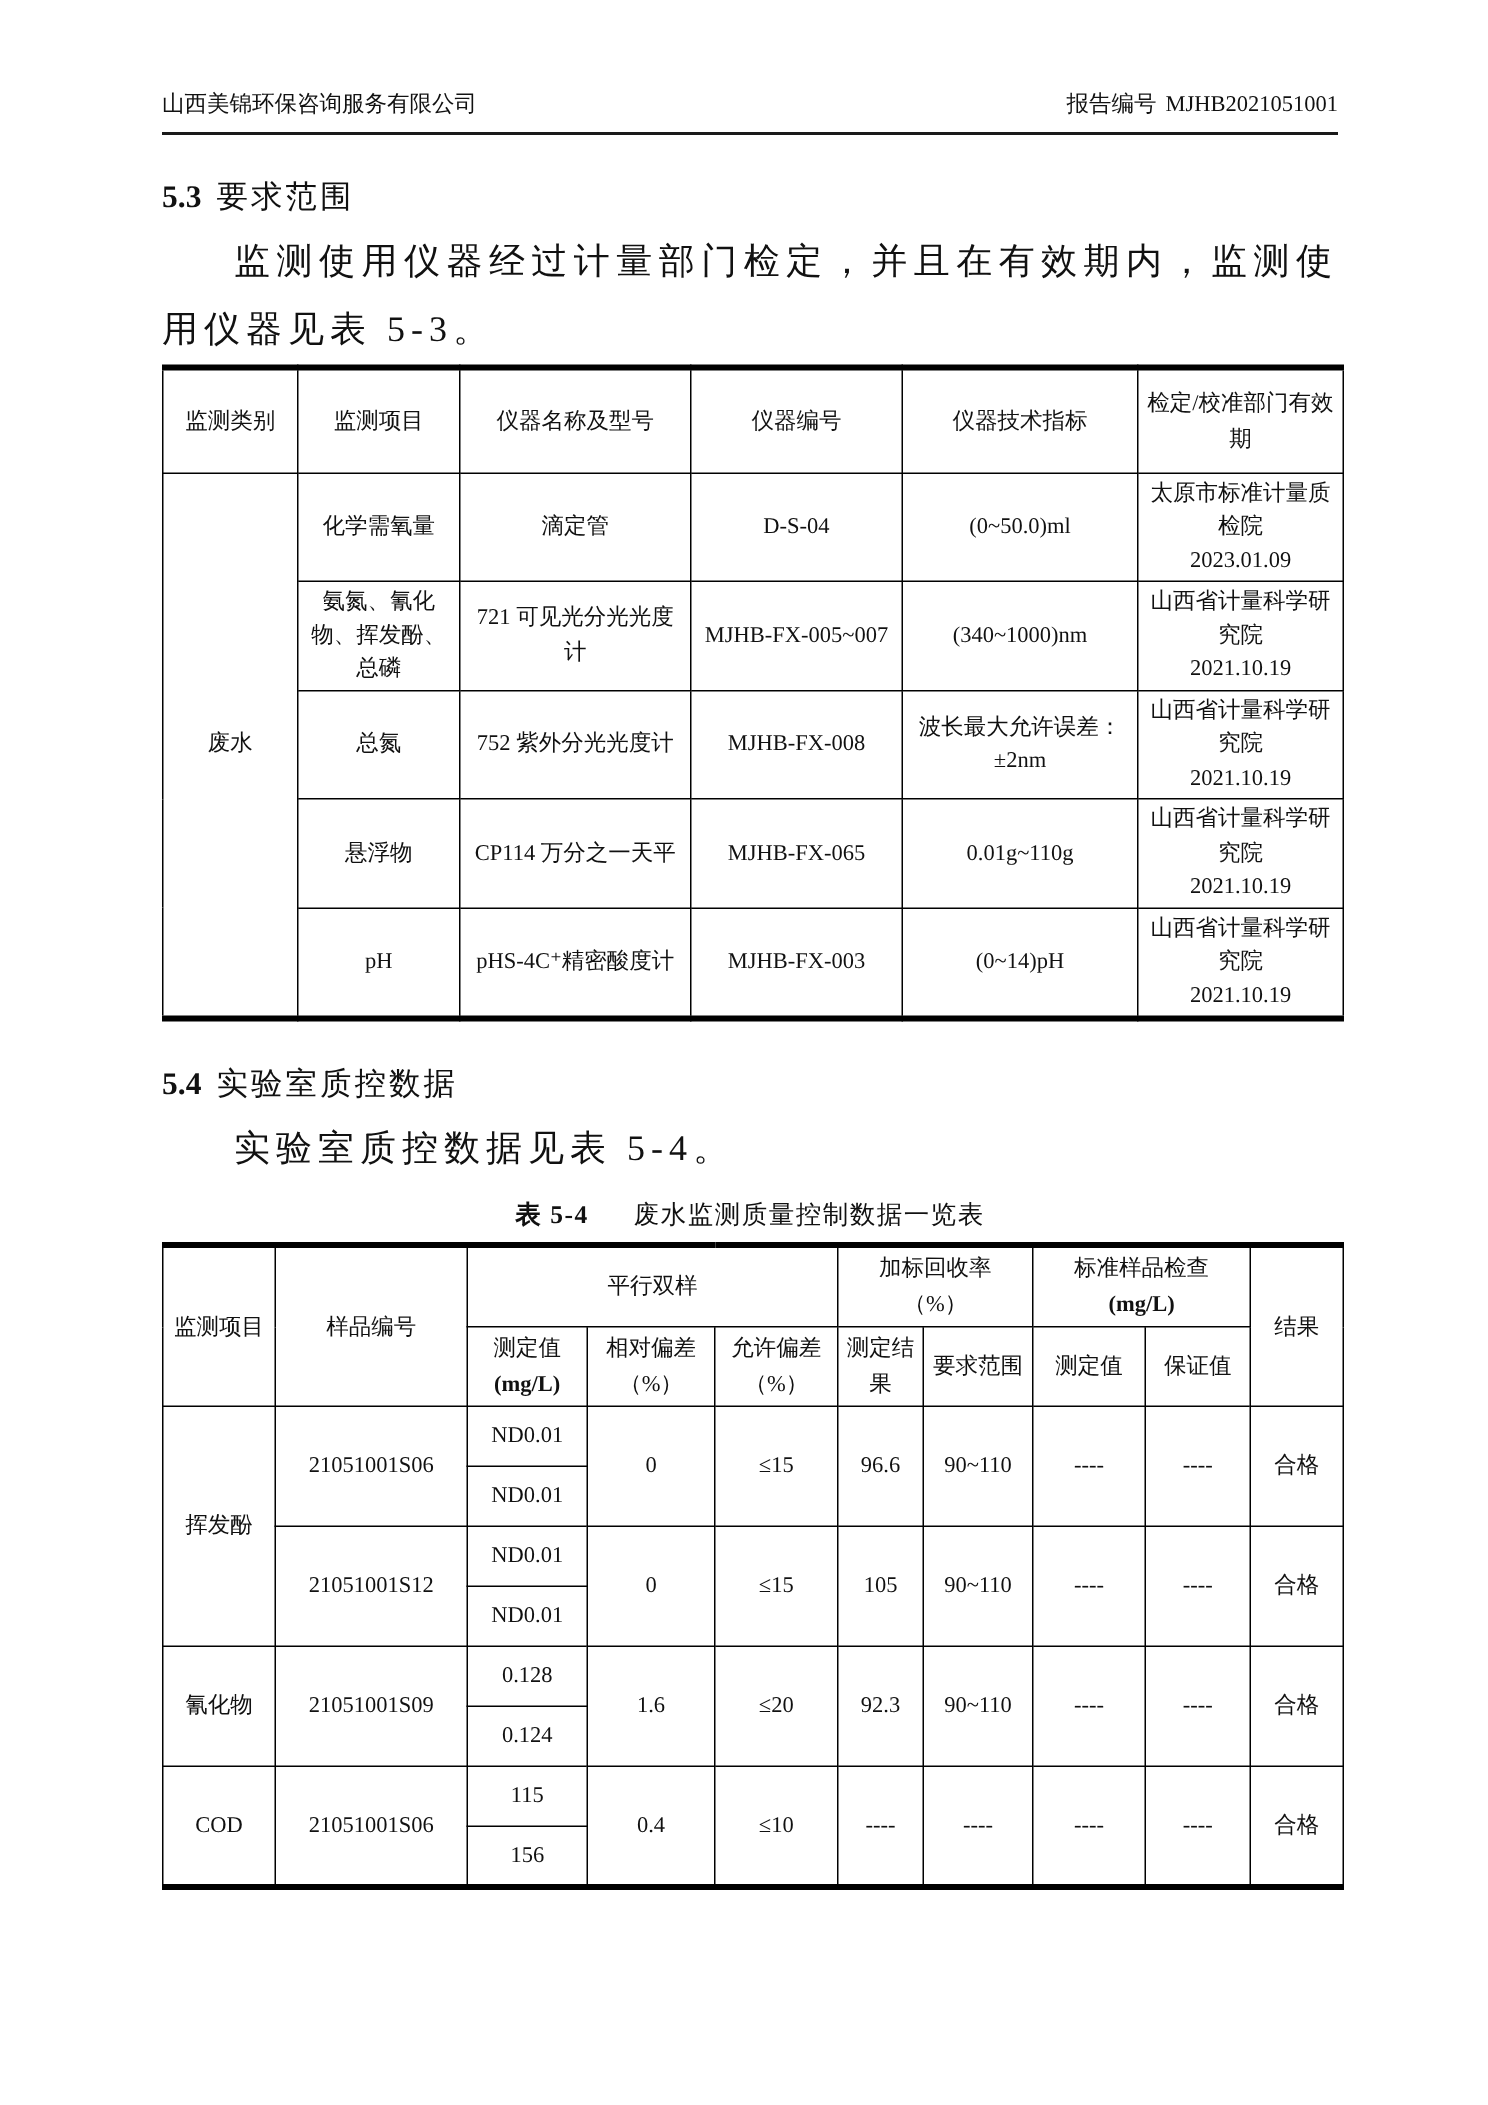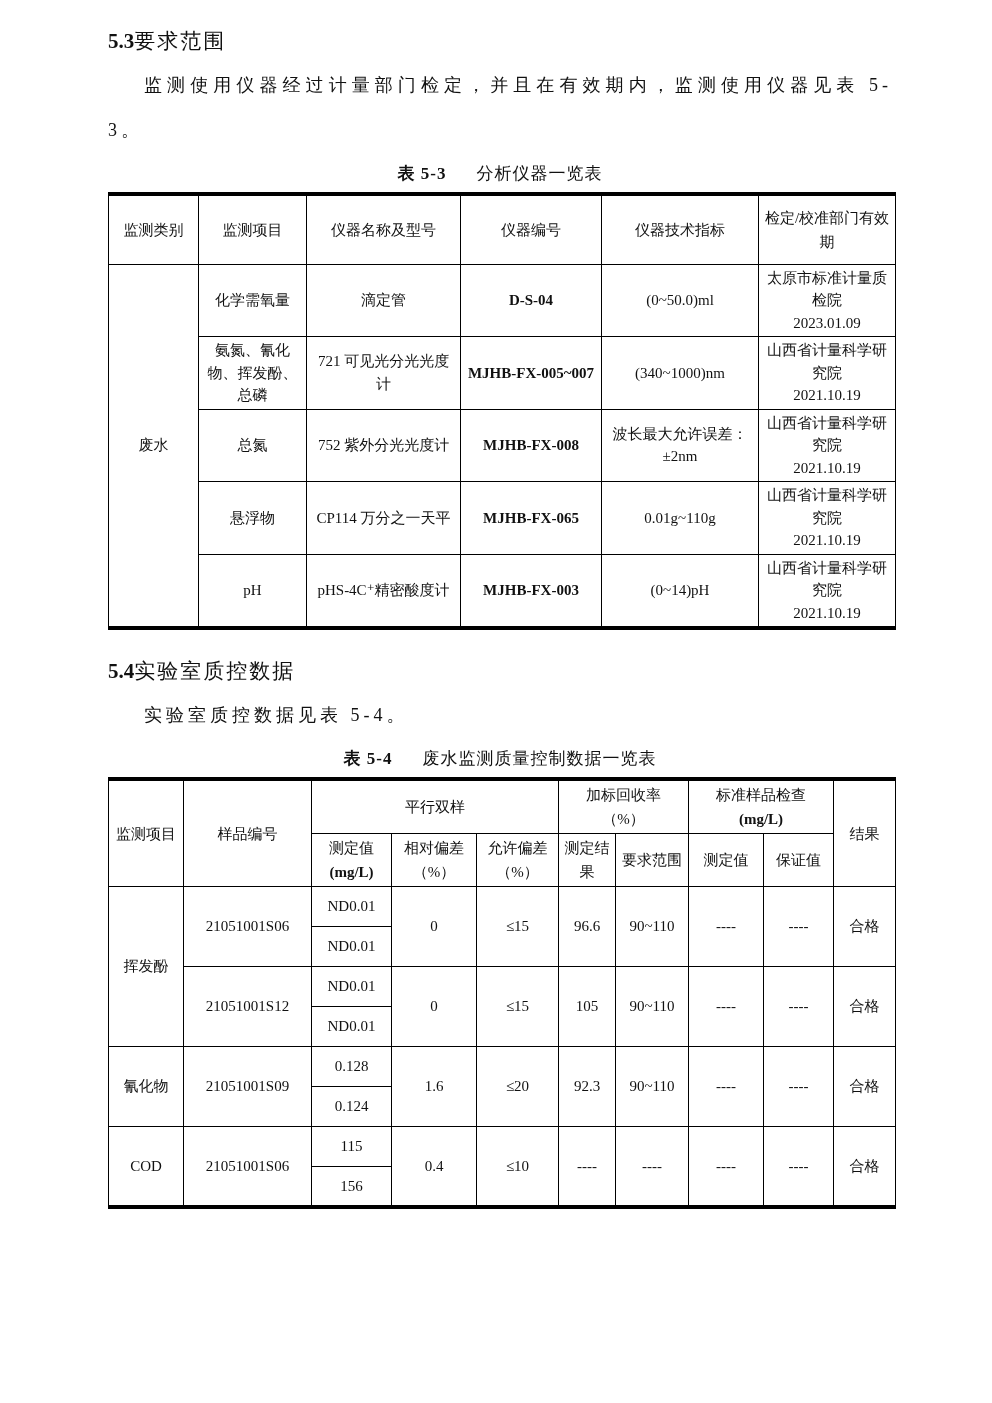--- a/index.html
+++ b/index.html
@@ -22,25 +22,25 @@
     border-bottom:2px solid #1a1a1a;
     font-size:15px;
   }
   .page-header .right span { margin-left:6px; }
 
   
   .section-heading {
     font-size:21px; font-weight:normal;
     margin:27px 0 0 0; letter-spacing:2px;
   }
-  .section-heading .sec-num { font-weight:bold; letter-spacing:0; }
+  .section-heading .sec-num { font-weight:bold; letter-spacing:0; margin-right:10px; }
 
   
   .body-para {
-    font-size:18px; line-height:45px;
+    font-size:24px; line-height:45px;
     text-align:justify; text-indent:2em;
     letter-spacing:4px;
     margin:8px 0 0 0;
   }
 
   
   .tbl-caption { text-align:center; font-size:17px; margin:9px 0 7px 0; letter-spacing:1px; }
   .tbl-caption .cap-label { font-weight:bold; margin-right:30px; }
 
   
@@ -52,44 +52,47 @@
   table.doc th, table.doc td {
     border:1px solid #000;
     text-align:center; vertical-align:middle;
     font-weight:normal; font-size:15px; line-height:1.5;
     padding:2px 5px; box-sizing:border-box;
     overflow:hidden;
   }
   table.doc th { line-height:1.6; }
   .t53 .hrow { height:70px; }
   .t53 .r { height:66px; }
-  .t53 .num-cell { word-break:break-all;font-weight:bold; }
+  .t53 .num-cell { word-break:break-all; }
   .t54 .hrow1 { height:46px; }
   .t54 .hrow2 { height:52px; }
   .t54 .dr { height:40px; }
   .unit-bold { font-weight:bold; }
 
   
   .page-footer {
     position:absolute; left:0; bottom:88px; width:100%;
     text-align:center; font-size:14px; letter-spacing:5px; color:#222;
   }
 </style>
 </head>
 <body>
 
 <div class="page">
   <div class="content">
 
+    <div class="page-header">
+      <span class="left">山西美锦环保咨询服务有限公司</span>
+      <span class="right"><span>报告编号</span><span>MJHB2021051001</span></span>
+    </div>
 
     <h2 class="section-heading"><span class="sec-num">5.3</span><span>要求范围</span></h2>
 
     <p class="body-para">监测使用仪器经过计量部门检定，并且在有效期内，监测使用仪器见表 5-3。</p>
 
-    <div class="tbl-caption"><span class="cap-label">表 5-3</span><span>分析仪器一览表</span></div>
 
     <table class="doc t53">
       <colgroup>
         <col style="width:90px">
           <col style="width:108px">
           <col style="width:154px">
         <col style="width:141px">
           <col style="width:157px">
           <col style="width:137px">
       </colgroup>

